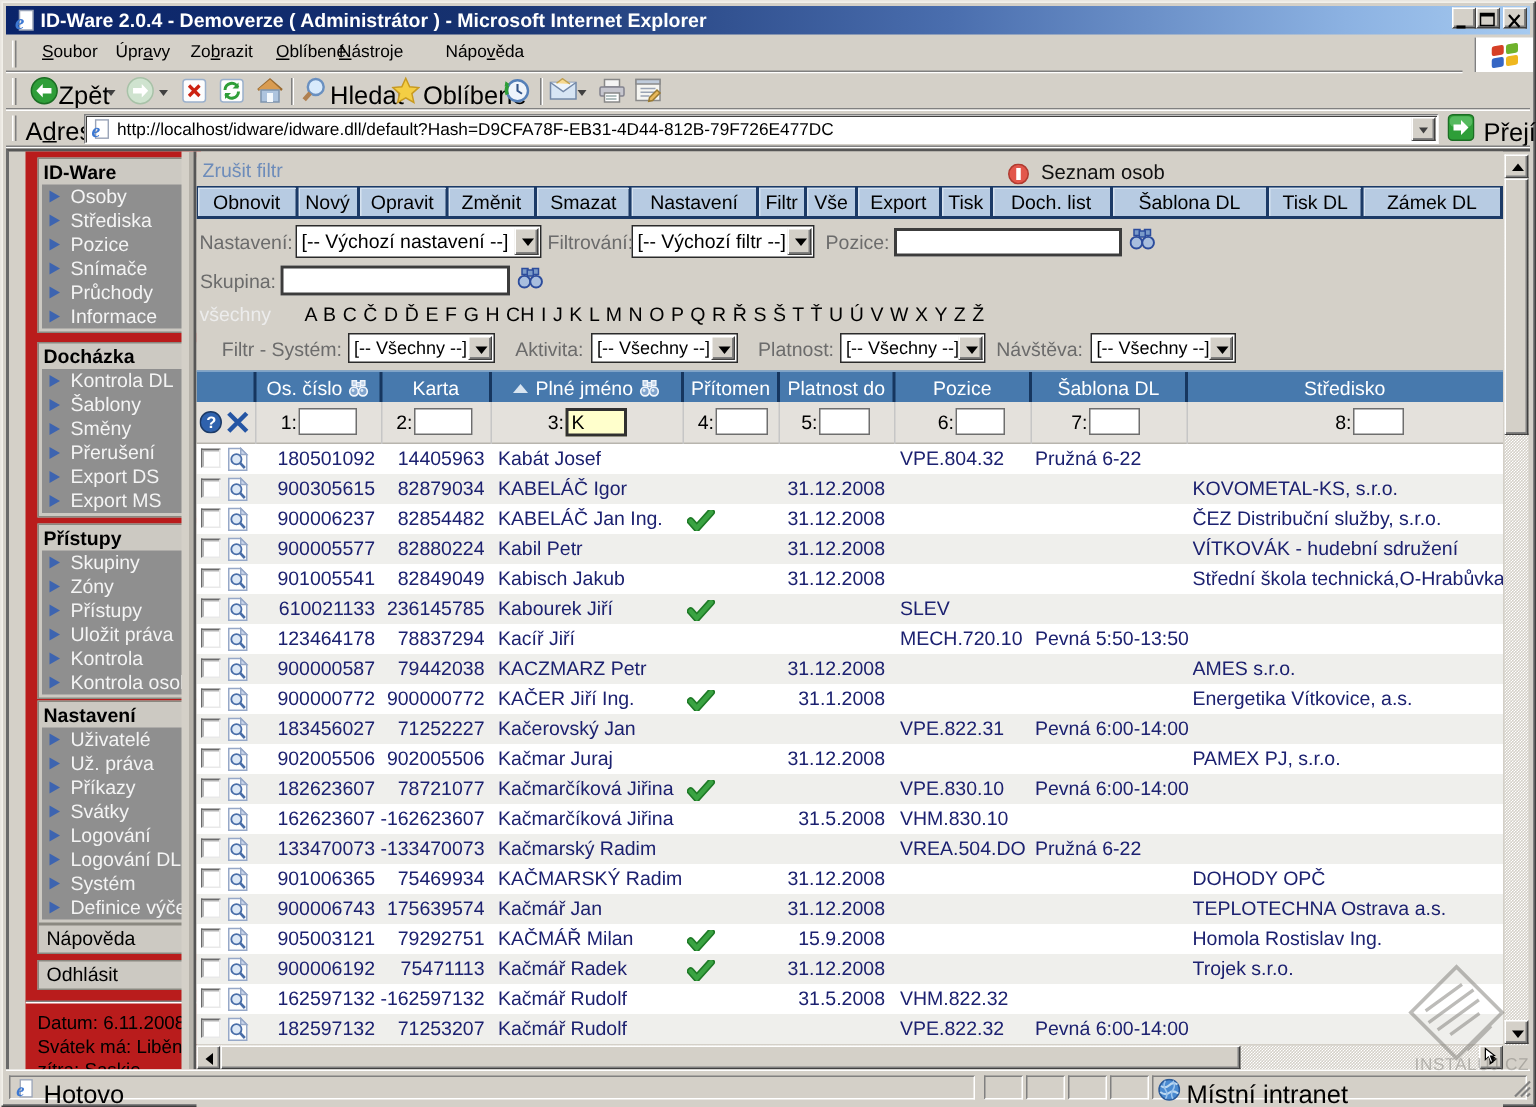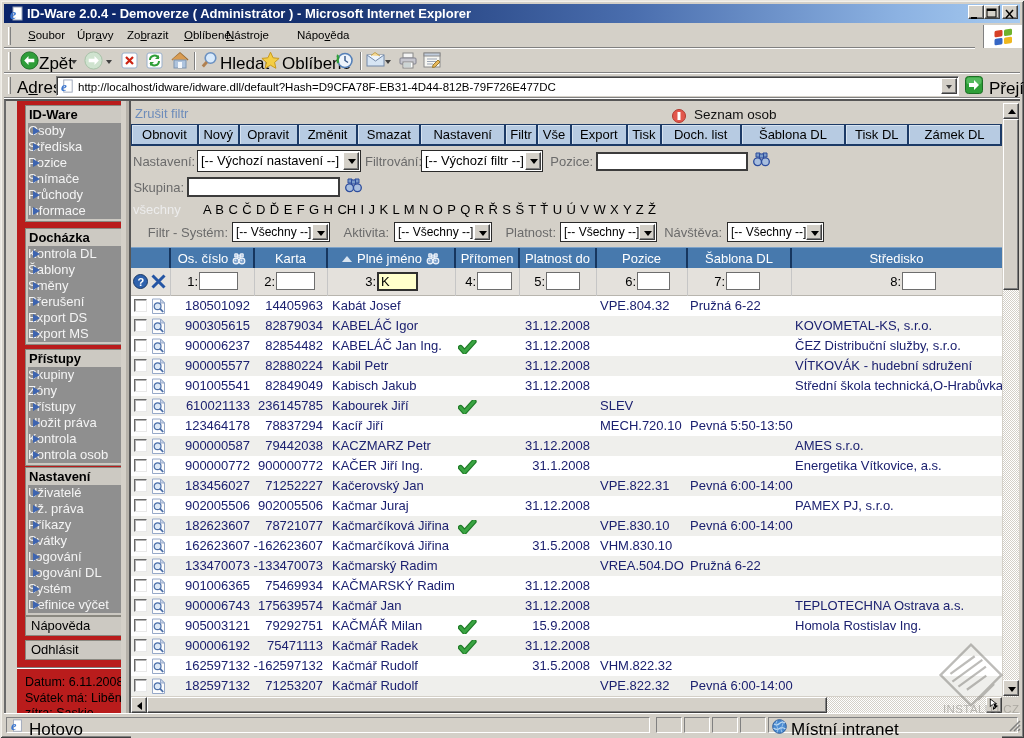--- a/index.html
+++ b/index.html
@@ -24,21 +24,21 @@
 
 #client{left:4px;top:99px;width:1016px;height:614px;background:#d4d0c8;border-top:2px solid #565656;border-left:2px solid #6a6a6a}
 #sidebar{left:11px;top:0;width:117px;height:612px;background:#b91c1c;overflow:hidden}
 #rframe{left:125px;top:0;width:871px;height:700px;background:#d4d0c8;overflow:hidden}
 #rframe:before{content:"";position:absolute;left:0;top:0;bottom:0;width:0}
 #fdiv{left:115px;top:0;width:10px;height:612px;background:#d4d0c8;border-right:2px solid #565656;box-shadow:inset -3px 0 0 #b6b2aa}
 
 .sbox{position:absolute;left:8px;width:107px;background:#ccc9c2;border:1px solid #8a8880}
 .shead{font-weight:bold;font-size:13px;color:#000;padding-left:3px;height:17px;line-height:17px}
 .sitems{position:absolute;left:2px;right:2px;bottom:2px;background:#8f8f8f}
-.sit{position:relative;height:16px;line-height:16px;color:#f4f4f4;font-size:13px;white-space:nowrap}
+.sit{position:relative;height:16px;line-height:16px;color:#f4f4f4;font-size:13px;padding-left:19px;white-space:nowrap}
 .sit:before{content:"";position:absolute;left:5px;top:4px;width:0;height:0;border-left:7px solid #3d64b0;border-top:4px solid transparent;border-bottom:4px solid transparent}
 .slink{position:absolute;left:8px;width:107px;height:20px;background:#ccc9c2;border:1px solid #8a8880;font-size:13px;color:#000;line-height:18px;padding-left:5px}
 .sfoot{position:absolute;left:8px;font-size:12.5px;color:#000;line-height:15.5px;white-space:nowrap}
 
 #zrusit{position:absolute;left:4px;top:5px;font-size:13px;color:#6d8cba}
 #seznam{position:absolute;left:563px;top:6px;font-size:13.5px;color:#101010}
 #btnbar{position:absolute;left:0;top:23px;width:871px;height:22px;background:#1c3a66;display:flex;padding:1px 0 2px 1px}
 .bb{background:#b7cbe2;box-shadow:inset 1px 1px 0 #d7e3f0;color:#000;font-size:13px;text-align:center;line-height:19px;margin-right:2px;height:19px;white-space:nowrap;overflow:hidden}
 .lbl{position:absolute;font-size:13px;color:#6b6b6b;text-align:right;white-space:nowrap}
 .seld{position:absolute;background:#fff;border:1px solid #2a2a2a;font-size:13px;color:#000;white-space:nowrap;overflow:hidden}
@@ -592,20 +592,21 @@
             <svg class="dicon" width="15" height="16" viewBox="0 0 15 16">
               <path d="M1.5 1h8l4 4v10.5h-12z" fill="#fdfdfd" stroke="#96a8c8"></path>
               <path d="M9.5 1l4 4h-4z" fill="#ccd8ec" stroke="#96a8c8"></path>
               <circle cx="6.6" cy="8.2" r="3.4" fill="#dce8f6" stroke="#4a6ea8" stroke-width="1.2"></circle>
               <path d="M9 10.6l3.2 3.4" stroke="#4a6ea8" stroke-width="1.8"></path>
             </svg>
             <span class="c os">901006365</span>
             <span class="c ka">75469934</span>
             <span class="c jm">KAČMARSKÝ Radim</span>
             <span class="c pl">31.12.2008</span>
+            <span class="c st">DOHODY OPČ</span>
           </div>
           <div class="tr even" style="top:300px">
             <span class="cb"></span>
             <svg class="dicon" width="15" height="16" viewBox="0 0 15 16">
               <path d="M1.5 1h8l4 4v10.5h-12z" fill="#fdfdfd" stroke="#96a8c8"></path>
               <path d="M9.5 1l4 4h-4z" fill="#ccd8ec" stroke="#96a8c8"></path>
               <circle cx="6.6" cy="8.2" r="3.4" fill="#dce8f6" stroke="#4a6ea8" stroke-width="1.2"></circle>
               <path d="M9 10.6l3.2 3.4" stroke="#4a6ea8" stroke-width="1.8"></path>
             </svg>
             <span class="c os">900006743</span>
@@ -641,20 +642,21 @@
               <path d="M9 10.6l3.2 3.4" stroke="#4a6ea8" stroke-width="1.8"></path>
             </svg>
             <span class="c os">900006192</span>
             <span class="c ka">75471113</span>
             <span class="c jm">Kačmář Radek</span>
             <svg class="abs" style="left:327px;top:4px" width="19" height="14" viewBox="0 0 19 14">
               <path d="M2.5 7.5l4 4.5L16 1.5" fill="none" stroke="#1e7a26" stroke-width="5.2" stroke-linecap="round"></path>
               <path d="M2.5 7.5l4 4.5L16 1.5" fill="none" stroke="#3aa342" stroke-width="3" stroke-linecap="round"></path>
             </svg>
             <span class="c pl">31.12.2008</span>
+            <span class="c st">Trojek s.r.o.</span>
           </div>
           <div class="tr odd" style="top:360px">
             <span class="cb"></span>
             <svg class="dicon" width="15" height="16" viewBox="0 0 15 16">
               <path d="M1.5 1h8l4 4v10.5h-12z" fill="#fdfdfd" stroke="#96a8c8"></path>
               <path d="M9.5 1l4 4h-4z" fill="#ccd8ec" stroke="#96a8c8"></path>
               <circle cx="6.6" cy="8.2" r="3.4" fill="#dce8f6" stroke="#4a6ea8" stroke-width="1.2"></circle>
               <path d="M9 10.6l3.2 3.4" stroke="#4a6ea8" stroke-width="1.8"></path>
             </svg>
             <span class="c os">162597132</span>

